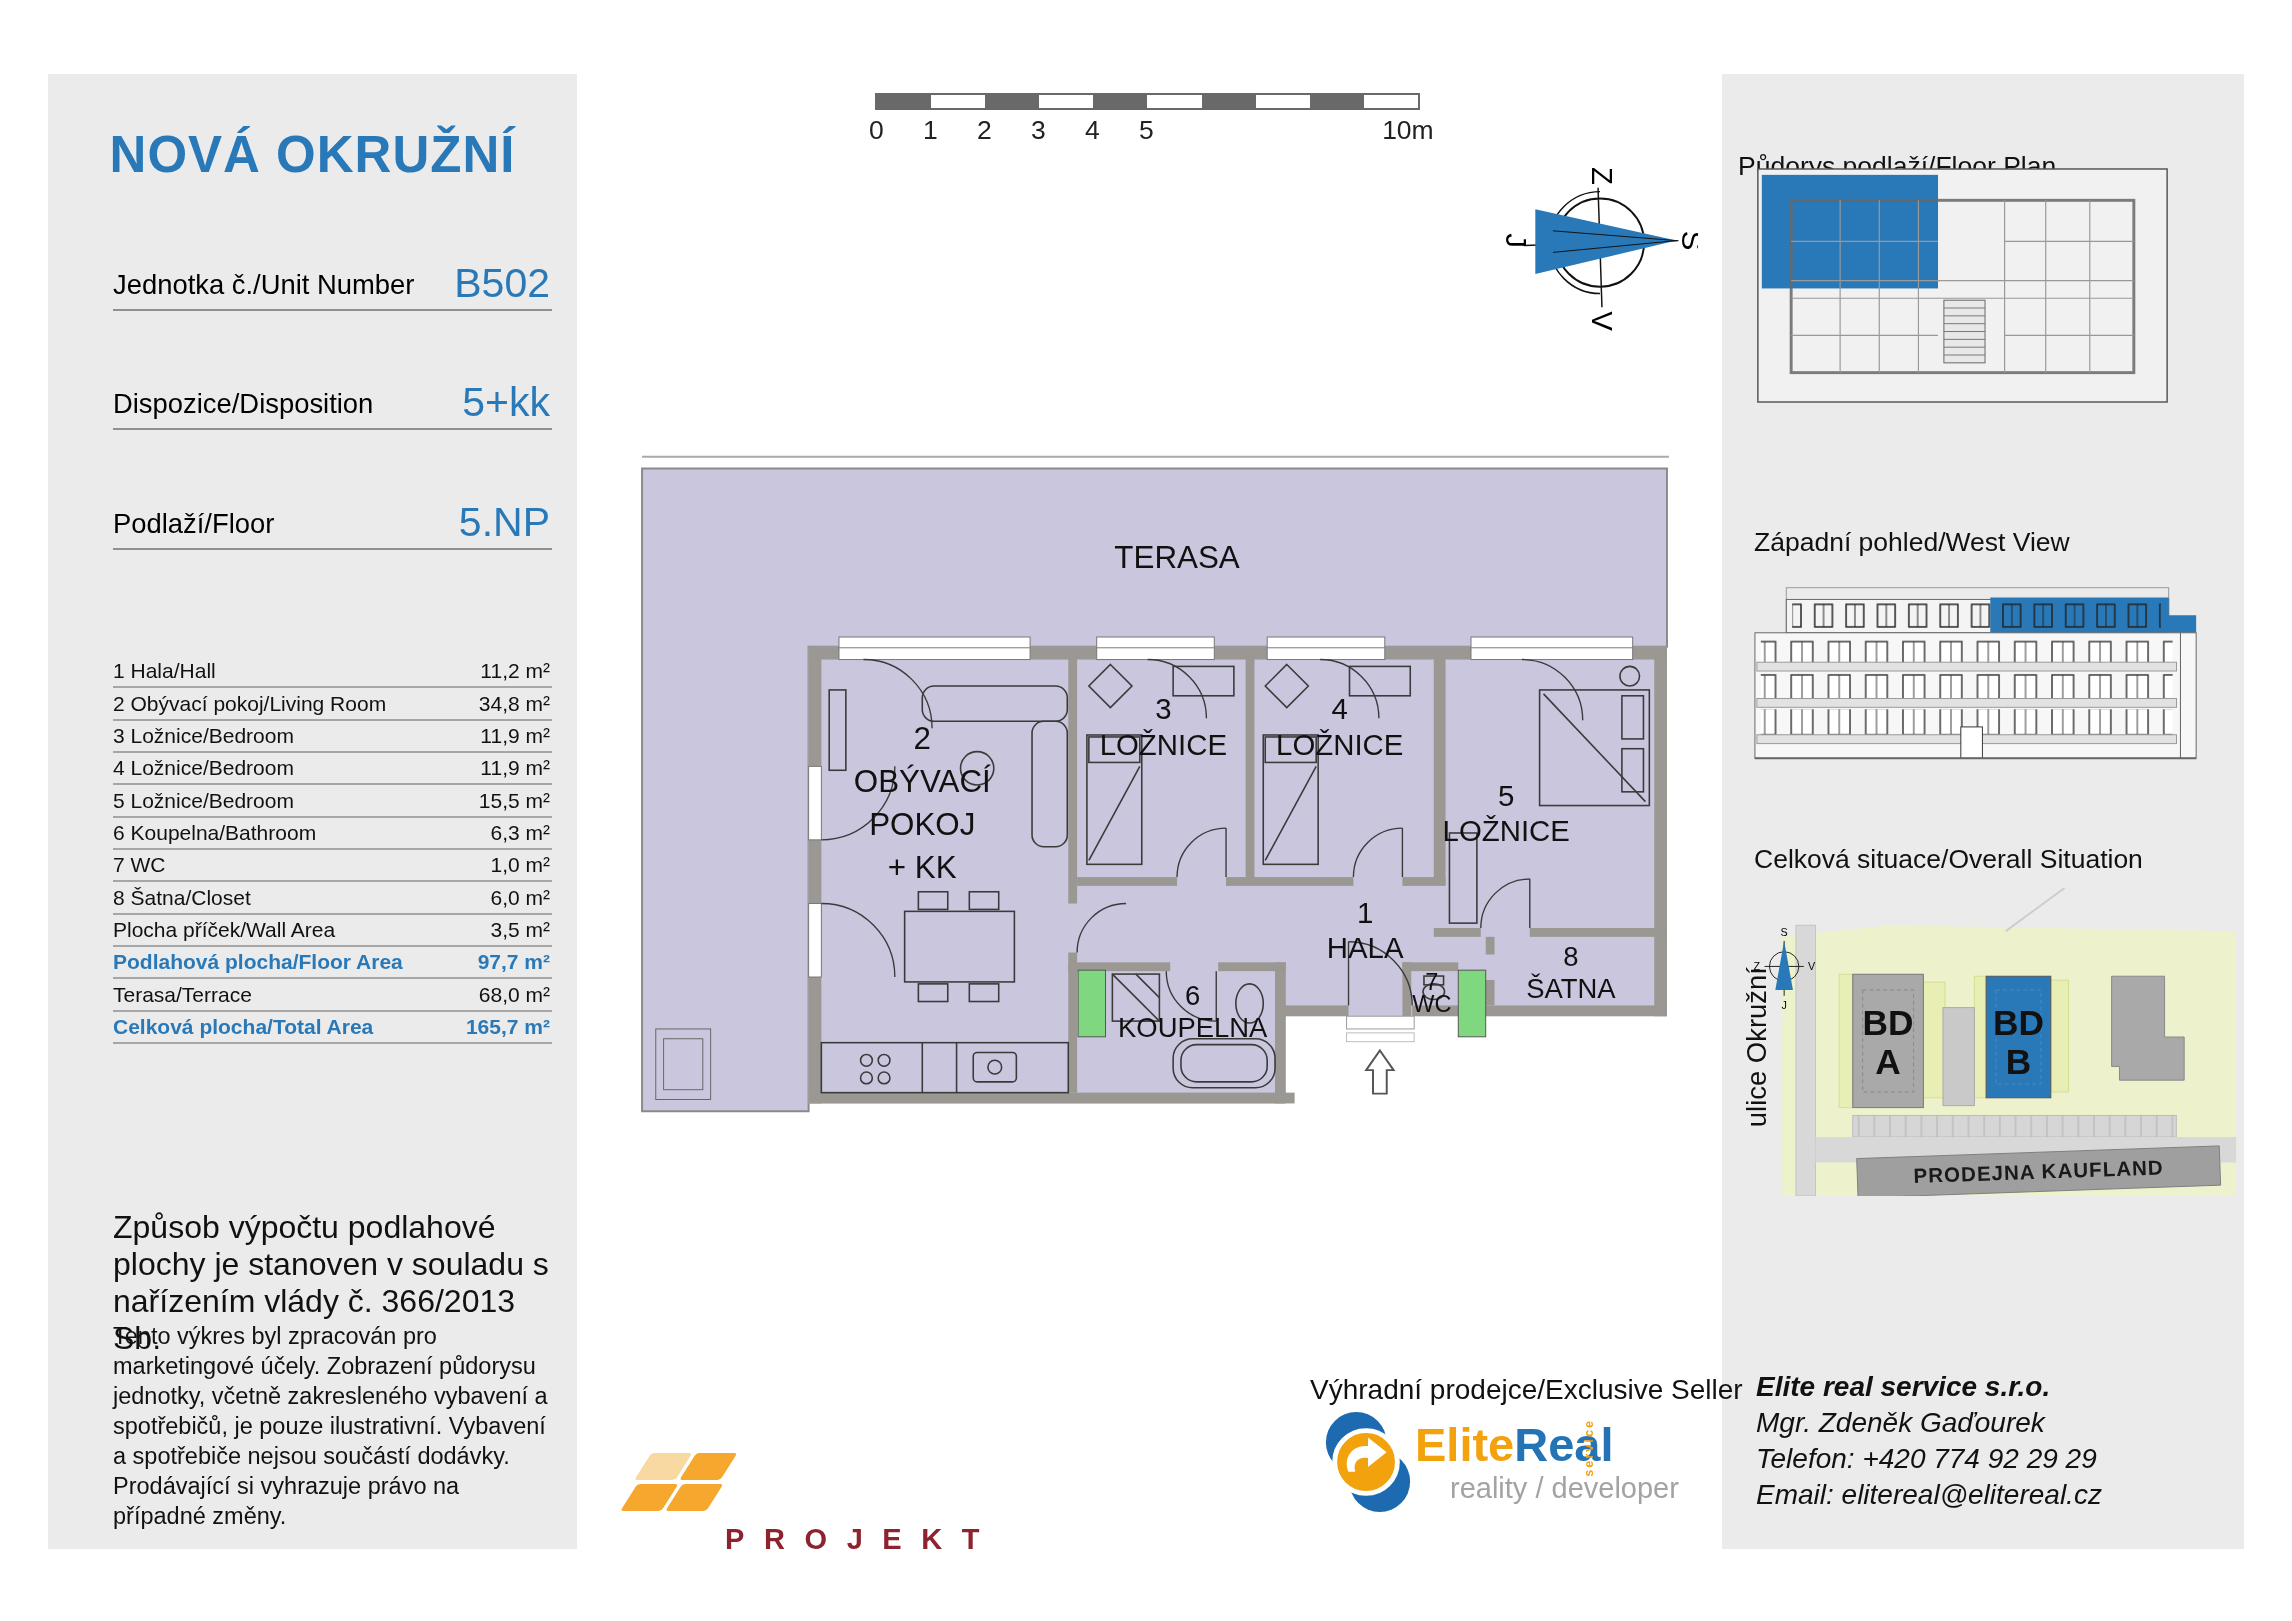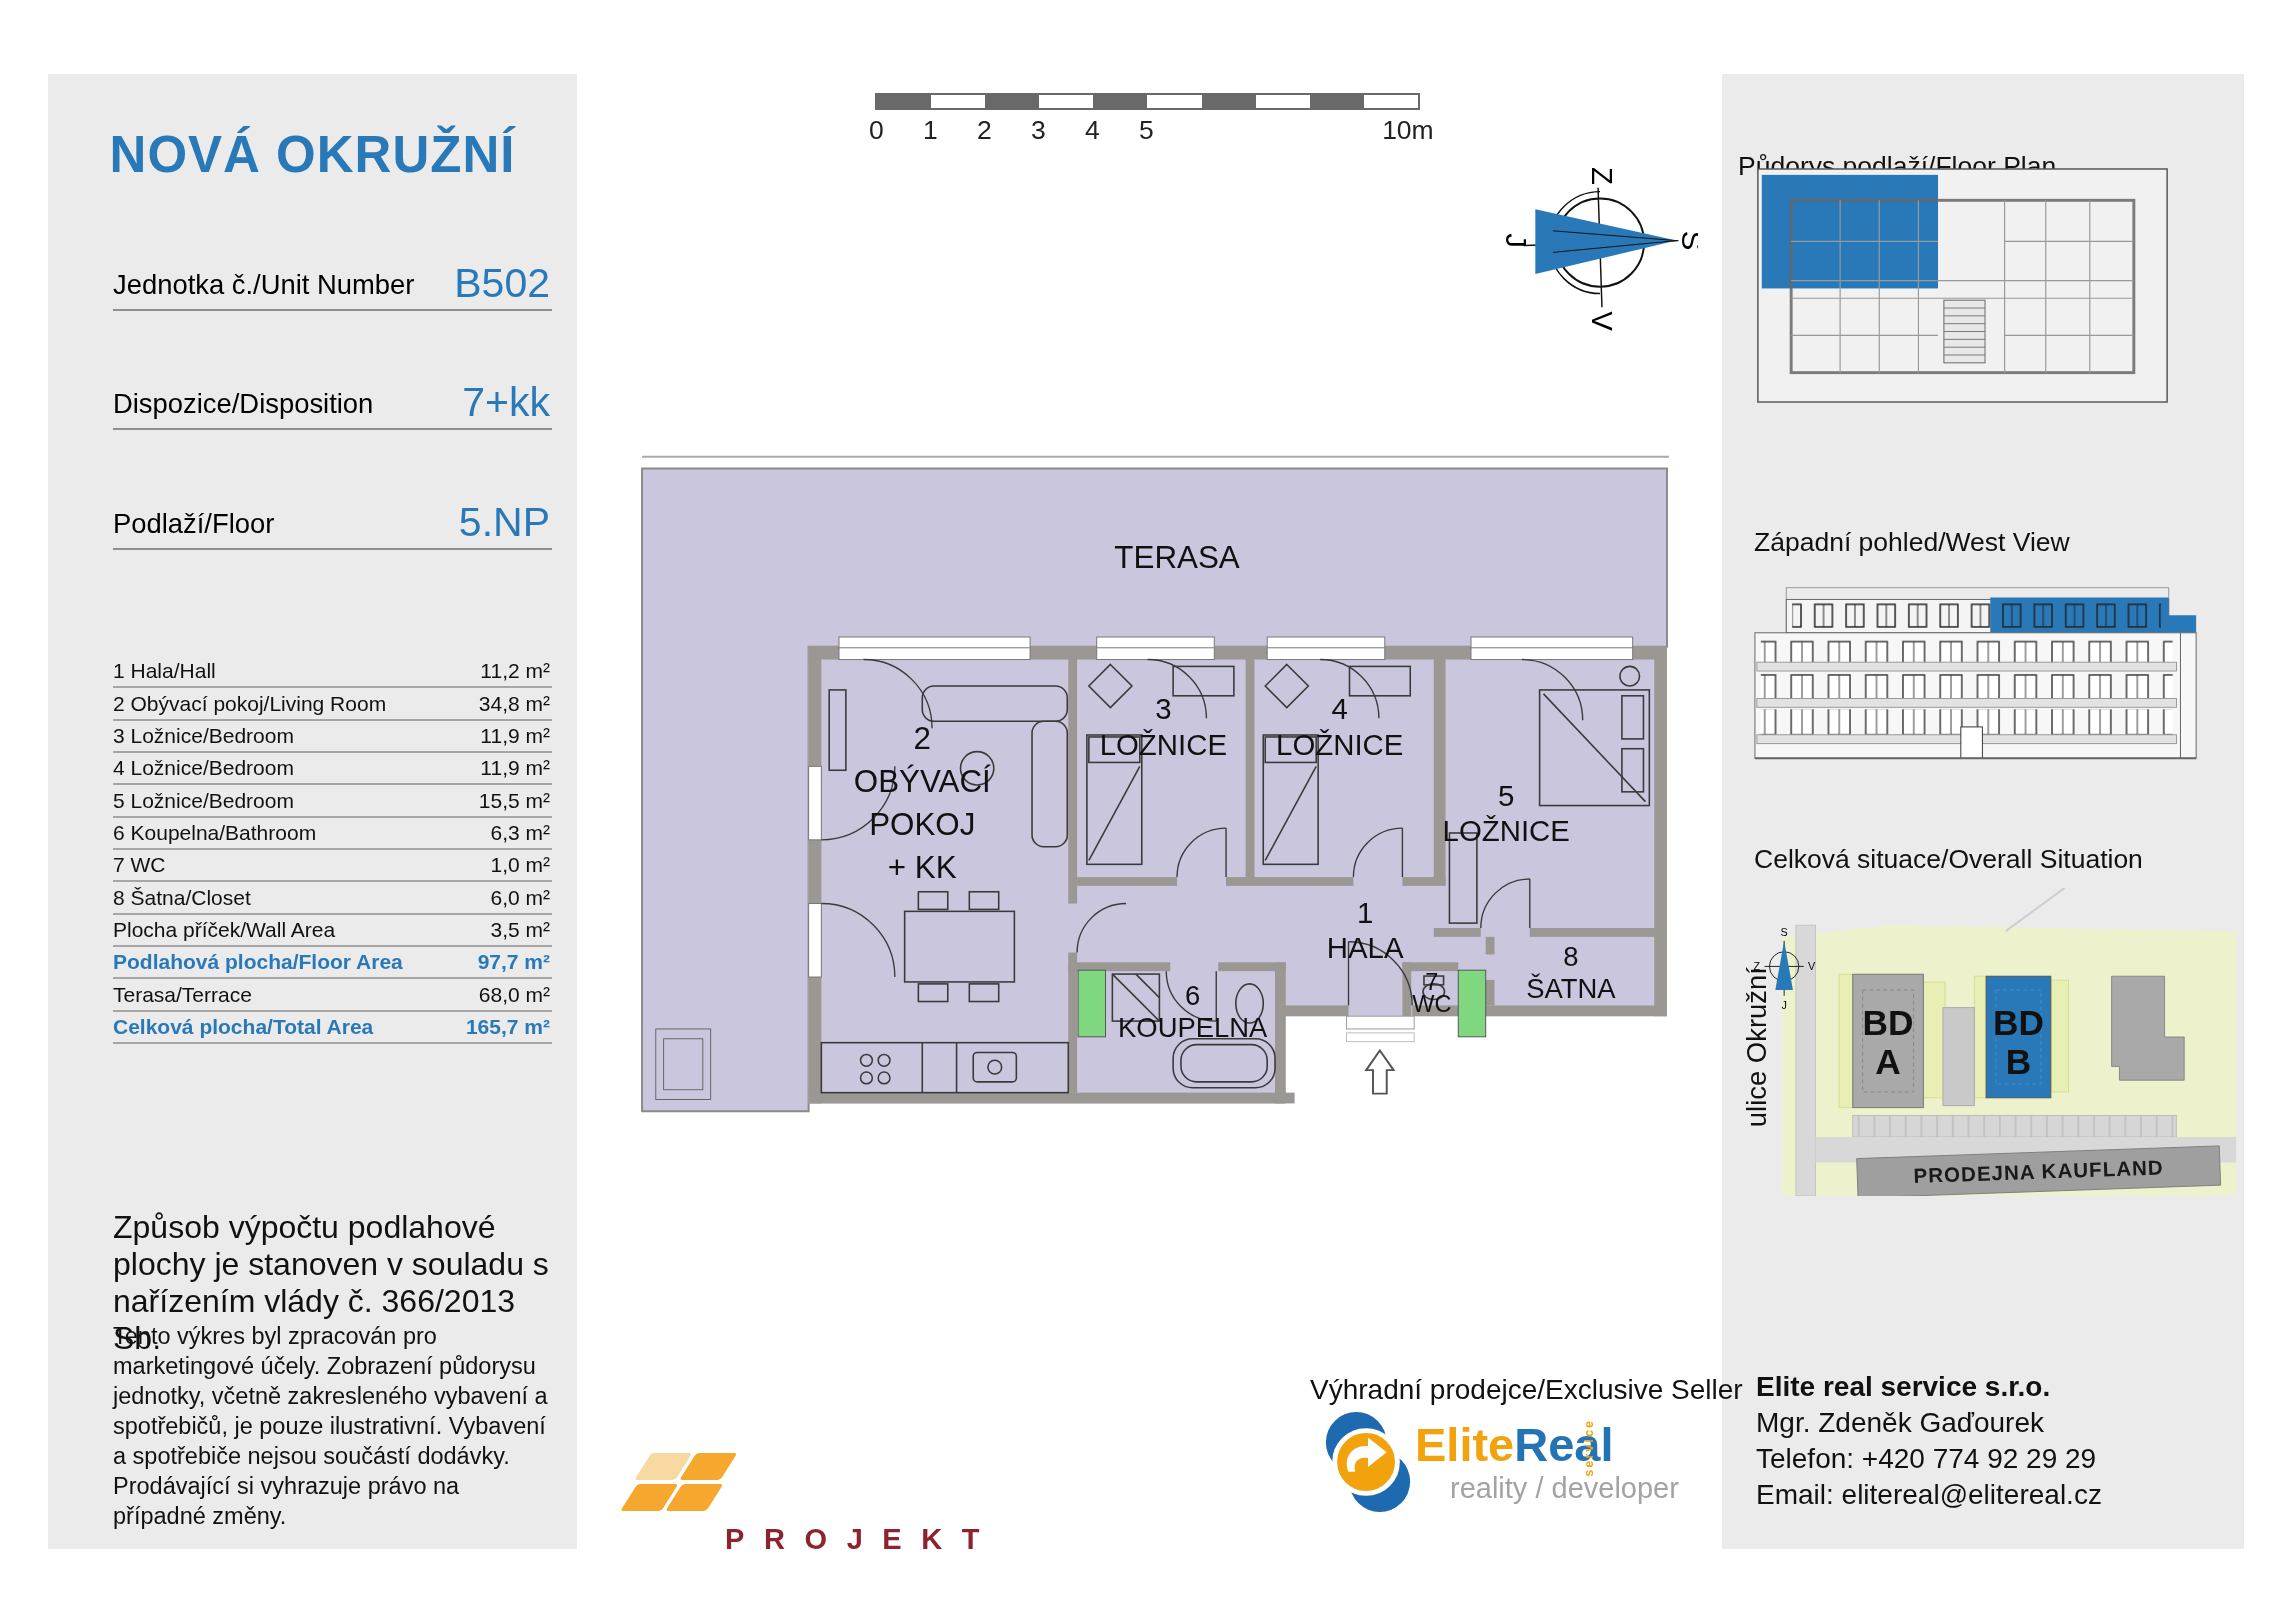--- a/index.html
+++ b/index.html
@@ -21,21 +21,21 @@
   .note2{position:absolute;left:65px;top:1247px;width:439px;font-size:23.5px;line-height:30px;}
   
   .scalebar{position:absolute;left:875px;top:93px;width:543px;height:59px;}
   .sb-bar{position:absolute;left:0;top:0;width:541px;height:12.7px;border:2px solid #696969;
           display:flex;background:#fff;}
   .sb-seg{flex:1 1 auto;}
   .sb-seg.dark{background:#696969;}
   .sb-lab{position:absolute;top:21.6px;font-size:26.5px;color:#222;}
   
   .rp-head{position:absolute;font-size:26.5px;color:#111;white-space:nowrap;}
-  .contact{position:absolute;left:34px;top:1295px;font-size:28px;line-height:36px;white-space:nowrap;}
+  .contact{position:absolute;left:34px;top:1295px;font-size:28px;line-height:36px;white-space:nowrap;font-style:italic;}
   .contact .co{font-weight:bold;font-size:28px;}
   
   .seller-head{position:absolute;left:1310px;top:1374px;font-size:28px;color:#111;}
   .elite{position:absolute;left:1319px;top:1409px;width:392px;height:147px;}
   .elite-text{position:absolute;left:96px;top:7.8px;font-size:47px;font-weight:bold;white-space:nowrap;}
   .elite-orange{color:#f2a20d;}
   .elite-blue{color:#2373b5;}
   .elite-service{position:absolute;left:263px;top:9.8px;font-size:12.7px;color:#f2a20d;font-weight:bold;
                  writing-mode:vertical-rl;transform:rotate(180deg);letter-spacing:2px;}
   .elite-tag{position:absolute;left:131px;top:63px;font-size:29px;color:#a3a3a3;white-space:nowrap;}
@@ -53,21 +53,21 @@
 
   <div class="panel" style="left:48px;top:74px;width:529px;height:1475px;">
     <div class="lp-title">NOVÁ OKRUŽNÍ</div>
 
     <div class="info-row" style="top:157px;">
       <span class="lbl">Jednotka č./Unit Number</span>
       <span class="val">B502</span>
     </div>
     <div class="info-row" style="top:276px;">
       <span class="lbl">Dispozice/Disposition</span>
-      <span class="val">7+kk</span>
+      <span class="val">5+kk</span>
     </div>
     <div class="info-row" style="top:396px;">
       <span class="lbl">Podlaží/Floor</span>
       <span class="val">5.NP</span>
     </div>
 
     <div class="area-row" style="top:580px;">
         <span class="lbl">1 Hala/Hall</span>
         <span class="val">11,2 m²</span>
       </div>

